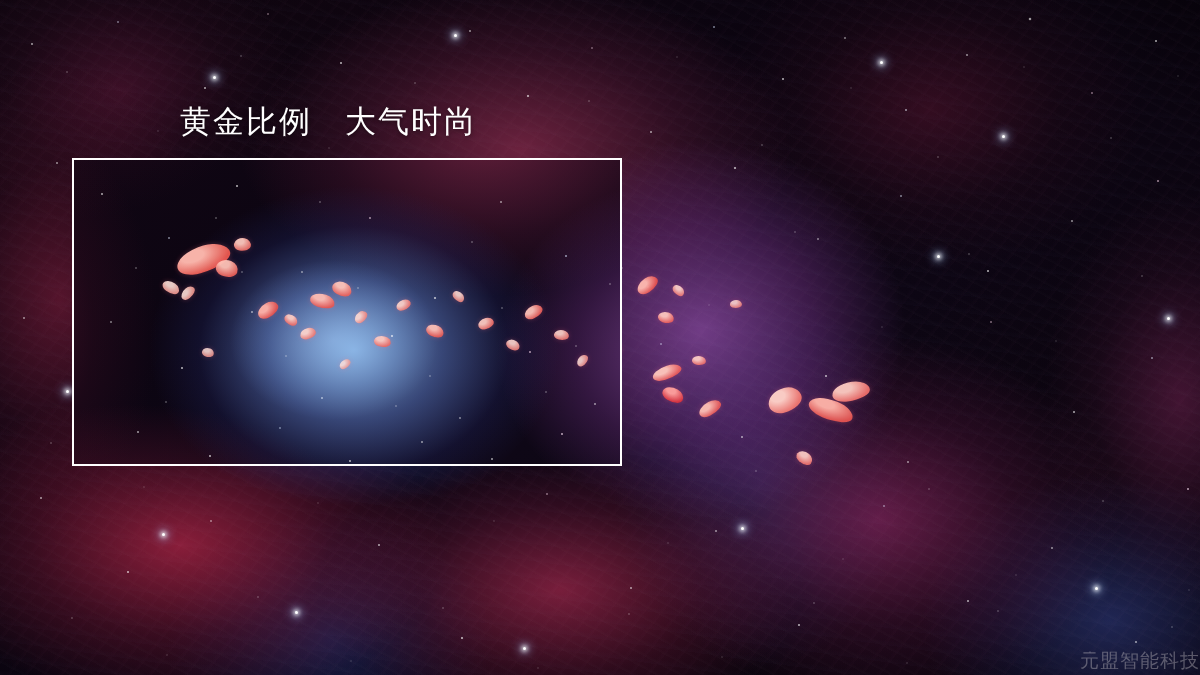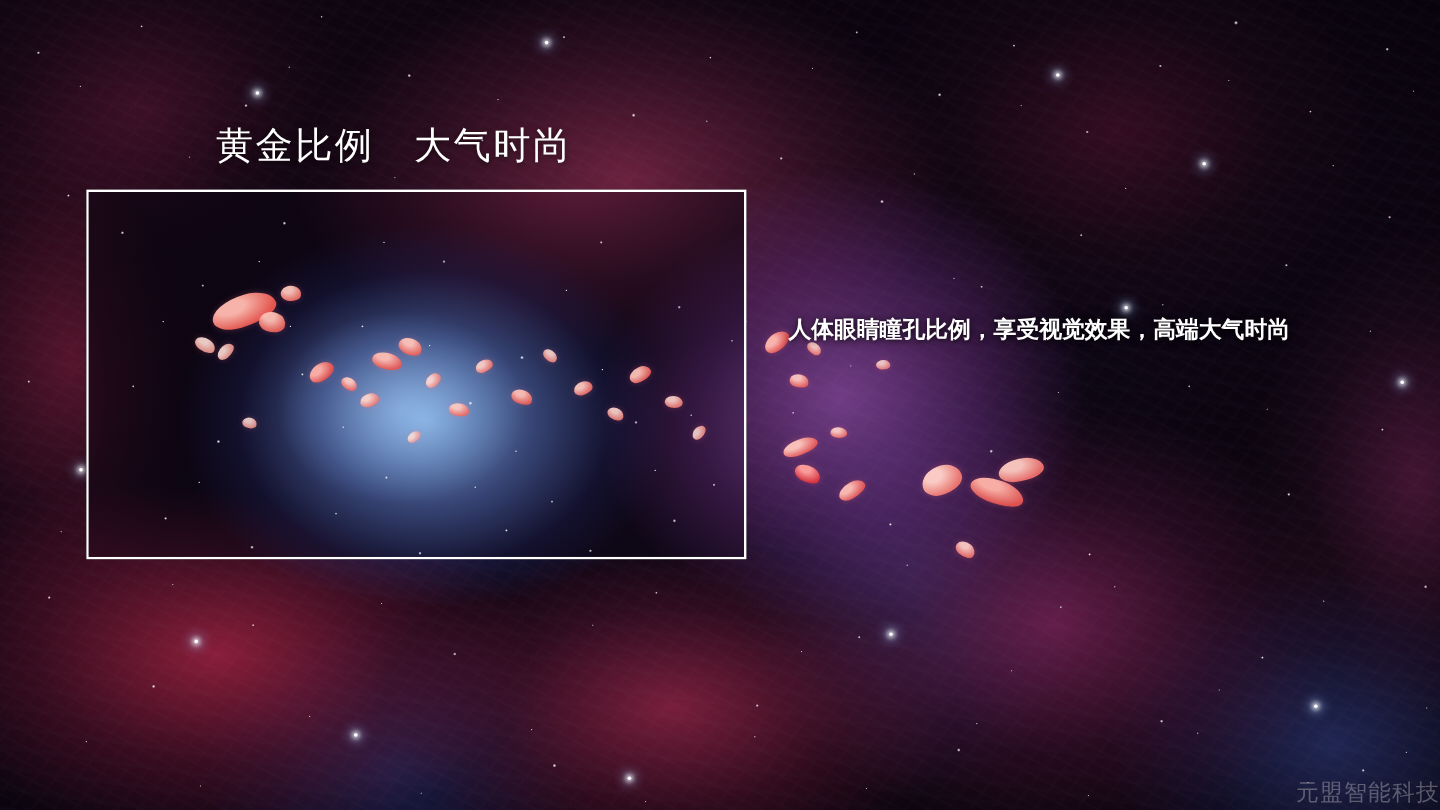--- a/index.html
+++ b/index.html
@@ -5,21 +5,21 @@
   html, body {
     margin: 0;
     padding: 0;
     background: #000;
   }
   #slide {
     position: relative;
     width: 1200px;
     height: 675px;
     overflow: hidden;
-    font-family: Liberation Mono, monospace;
+    font-family: Liberation Serif, serif;
     background-color: #6d28d9;
   }
 
   
   .bg-layer {
     position: absolute;
     inset: 0;
     pointer-events: none;
   }
   #bg-base {
@@ -425,18 +425,17 @@
           <div class="petal" style="left: 450px; top: 146px; width: 19px; height: 12px; opacity: 0.94; transform: rotate(-24deg); background: radial-gradient(at 32% 28%, rgb(255, 195, 185) 0%, rgb(255, 195, 185) 22%, rgb(232, 95, 91) 72%, rgb(232, 95, 91) 100%);"></div>
           <div class="petal" style="left: 480px; top: 170px; width: 15px; height: 10px; opacity: 0.91; transform: rotate(12deg); background: radial-gradient(at 32% 28%, rgb(255, 211, 203) 0%, rgb(255, 211, 203) 22%, rgb(238, 120, 115) 72%, rgb(238, 120, 115) 100%);"></div>
           <div class="petal" style="left: 502px; top: 196px; width: 13px; height: 9px; opacity: 0.88; transform: rotate(-44deg); background: radial-gradient(at 32% 28%, rgb(255, 218, 212) 0%, rgb(255, 218, 212) 22%, rgb(242, 142, 135) 72%, rgb(242, 142, 135) 100%);"></div>
           <div class="petal" style="left: 128px; top: 188px; width: 12px; height: 9px; opacity: 0.87; transform: rotate(22deg); background: radial-gradient(at 32% 28%, rgb(255, 220, 214) 0%, rgb(255, 220, 214) 22%, rgb(242, 147, 140) 72%, rgb(242, 147, 140) 100%);"></div>
           <div class="petal" style="left: 265px; top: 200px; width: 12px; height: 8px; opacity: 0.86; transform: rotate(-30deg); background: radial-gradient(at 32% 28%, rgb(255, 223, 217) 0%, rgb(255, 223, 217) 22%, rgb(243, 150, 143) 72%, rgb(243, 150, 143) 100%);"></div>
         </div>
     </div>
   </div>
 
   <div id="body-text">
-    <div class="body-line">人体眼睛瞳孔比例，享受视觉效果，高端大气时尚</div>
   </div>
 
   <div id="watermark">元盟智能科技</div>
 
 </div>
 
 </body></html>

